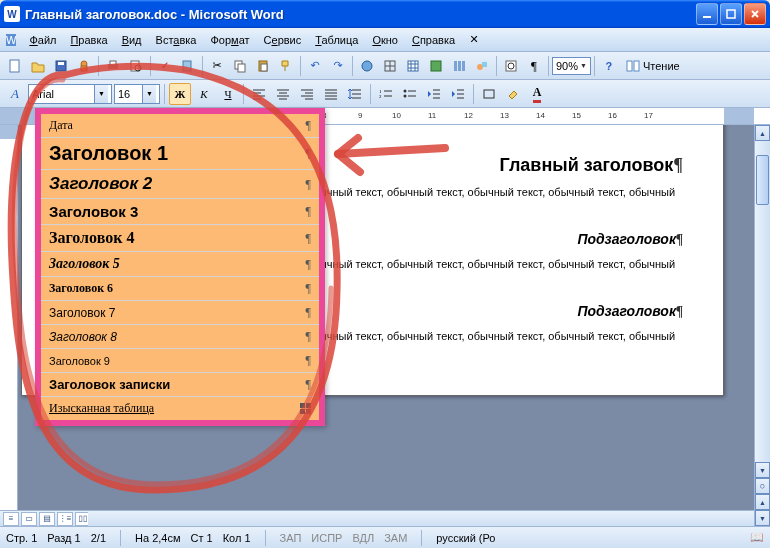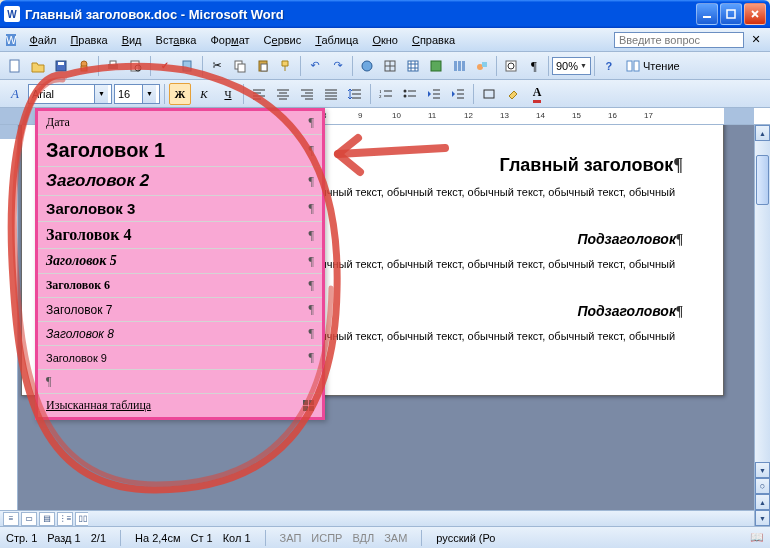--- a/index.html
+++ b/index.html
@@ -33,21 +33,21 @@
 .style-drop { border:1px solid #e6a13a; background:#fff; height:20px; display:flex; align-items:center; padding:0 3px; font-size:11px; width:86px; position:relative;}
 .style-drop .dd-btn { background:linear-gradient(to bottom,#ffe293,#f7b64d); width:14px; height:18px; margin-left:auto; border:1px solid #c68a1e; display:flex;align-items:center;justify-content:center; font-size:7px;}
 .font-drop { border:1px solid #6b8fc2; background:#fff; height:20px; display:flex; align-items:center; padding:0 3px; font-size:11px; width:84px;}
 .font-drop .dd-btn { background:linear-gradient(to bottom,#e8f1fb,#cfe0f4); width:14px; height:18px; margin-left:auto; border-left:1px solid #6b8fc2; display:flex;align-items:center;justify-content:center; font-size:7px;}
 .size-drop { border:1px solid #6b8fc2; background:#fff; height:20px; display:flex; align-items:center; padding:0 3px; font-size:11px; width:46px;}
 .size-drop .dd-btn { background:linear-gradient(to bottom,#e8f1fb,#cfe0f4); width:14px; height:18px; margin-left:auto; border-left:1px solid #6b8fc2; display:flex;align-items:center;justify-content:center; font-size:7px;}
 .fmt-btn { width:22px; height:22px; display:flex;align-items:center;justify-content:center; border:1px solid transparent; border-radius:2px; cursor:default; font-family:'Times New Roman',serif;}
 .fmt-btn.bold { font-weight:bold; border:1px solid #e6a13a; background:#ffe8b8;}
 
 
-.style-list { position:absolute; top:108px; left:35px; width:290px; background:#f9a8d4; border:3px solid #ec4899; z-index:100; box-shadow:2px 2px 5px rgba(0,0,0,.25);}
+.style-list { position:absolute; top:108px; left:35px; width:290px; background:#fdba74; border:6px solid #ec4899; z-index:100; box-shadow:2px 2px 5px rgba(0,0,0,.25);}
 .style-opt { padding: 4px 8px; border-bottom:1px solid #d4d4d4; display:flex; align-items:center; justify-content:space-between; cursor:default;}
 .style-opt:last-child { border-bottom:none;}
 .style-opt .pilcrow { font-size:12px; color:#555; font-family:serif;}
 .style-opt.h1 .lbl { font-family:Arial; font-weight:bold; font-size:20px;}
 .style-opt.h2 .lbl { font-family:Arial; font-weight:bold; font-style:italic; font-size:17px;}
 .style-opt.h3 .lbl { font-family:Arial; font-weight:bold; font-size:15px;}
 .style-opt.h4 .lbl { font-family:'Times New Roman'; font-weight:bold; font-size:16px;}
 .style-opt.h5 .lbl { font-family:'Times New Roman'; font-weight:bold; font-style:italic; font-size:14px;text-align:right;}
 .style-opt.h6 .lbl { font-family:'Times New Roman'; font-weight:bold; font-size:12px;}
 .style-opt.h7 .lbl { font-family:Arial; font-size:12px;}
@@ -127,21 +127,20 @@
   <span class="app-icon" style="background:#5a8fd6;color:#fff;margin-right:6px;">W</span>
   <div class="menu-item"><u>Ф</u><span>айл</span></div>
   <div class="menu-item"><u>П</u>равка</div>
   <div class="menu-item"><u>В</u>ид</div>
   <div class="menu-item">Вст<u>а</u>вка</div>
   <div class="menu-item">Фор<u>м</u>ат</div>
   <div class="menu-item">С<u>е</u>рвис</div>
   <div class="menu-item"><u>Т</u>аблица</div>
   <div class="menu-item"><u>О</u>кно</div>
   <div class="menu-item"><u>С</u>правка</div>
-  <div class="question-box">Введите вопрос</div>
   <div style="width:16px;height:16px;margin-left:4px;display:flex;align-items:center;justify-content:center;">✕</div>
 </div>
 
 <div class="toolbar">
   <div class="tb-btn">
       <svg width="14" height="14">
         <rect x="2" y="1" width="9" height="12" fill="#fff" stroke="#5a7cb0"></rect>
       </svg>
     </div>
   <div class="tb-btn">
@@ -455,20 +454,21 @@
     </div>
     <div class="style-opt h8">
       <span class="lbl">Заголовок 8</span>
       <span class="pilcrow">¶</span>
     </div>
     <div class="style-opt h9">
       <span class="lbl">Заголовок 9</span>
       <span class="pilcrow">¶</span>
     </div>
     <div class="style-opt note">
+      <span class="lbl">Заголовок записки</span>
       <span class="pilcrow">¶</span>
     </div>
     <div class="style-opt table">
       <span class="lbl">Изысканная таблица</span>
       <span class="tbl-icon">
         <span></span>
         <span></span>
         <span></span>
         <span></span>
       </span>

